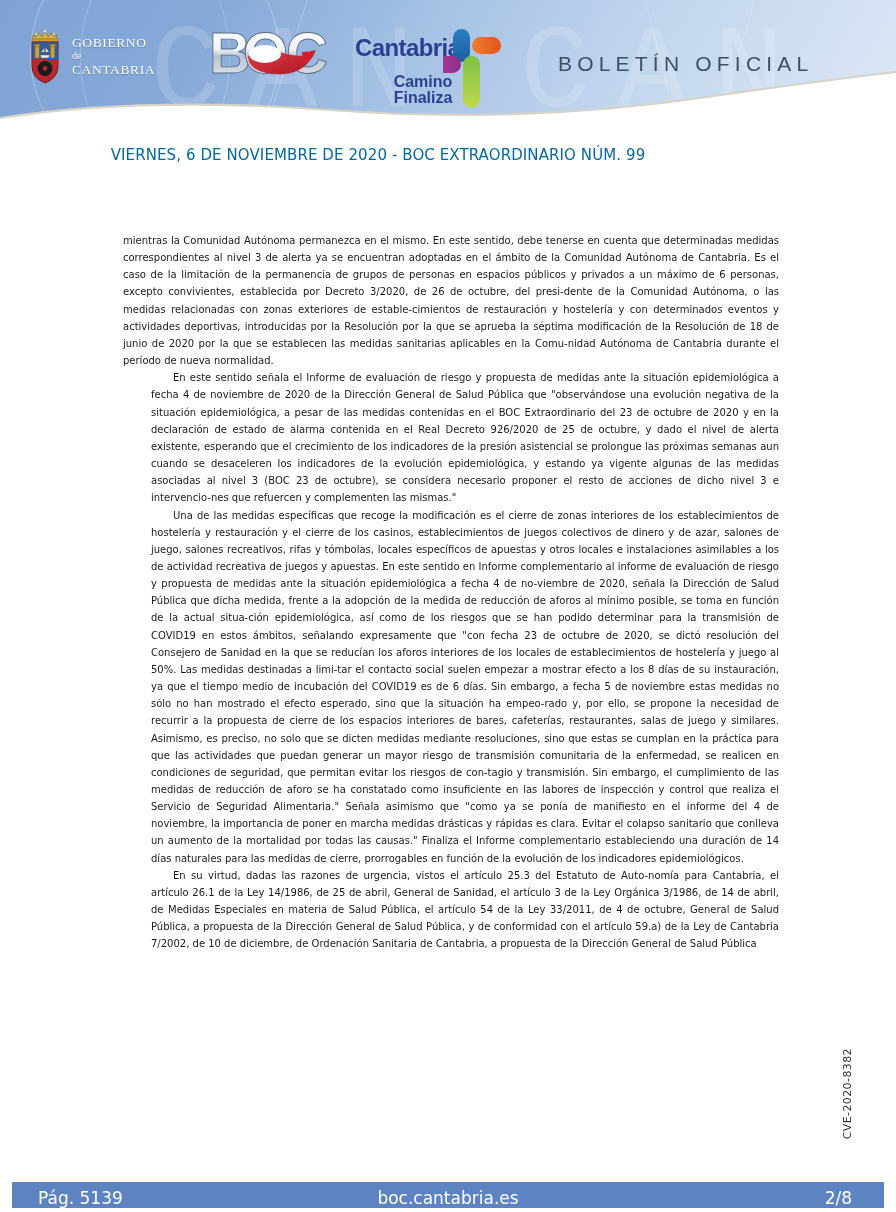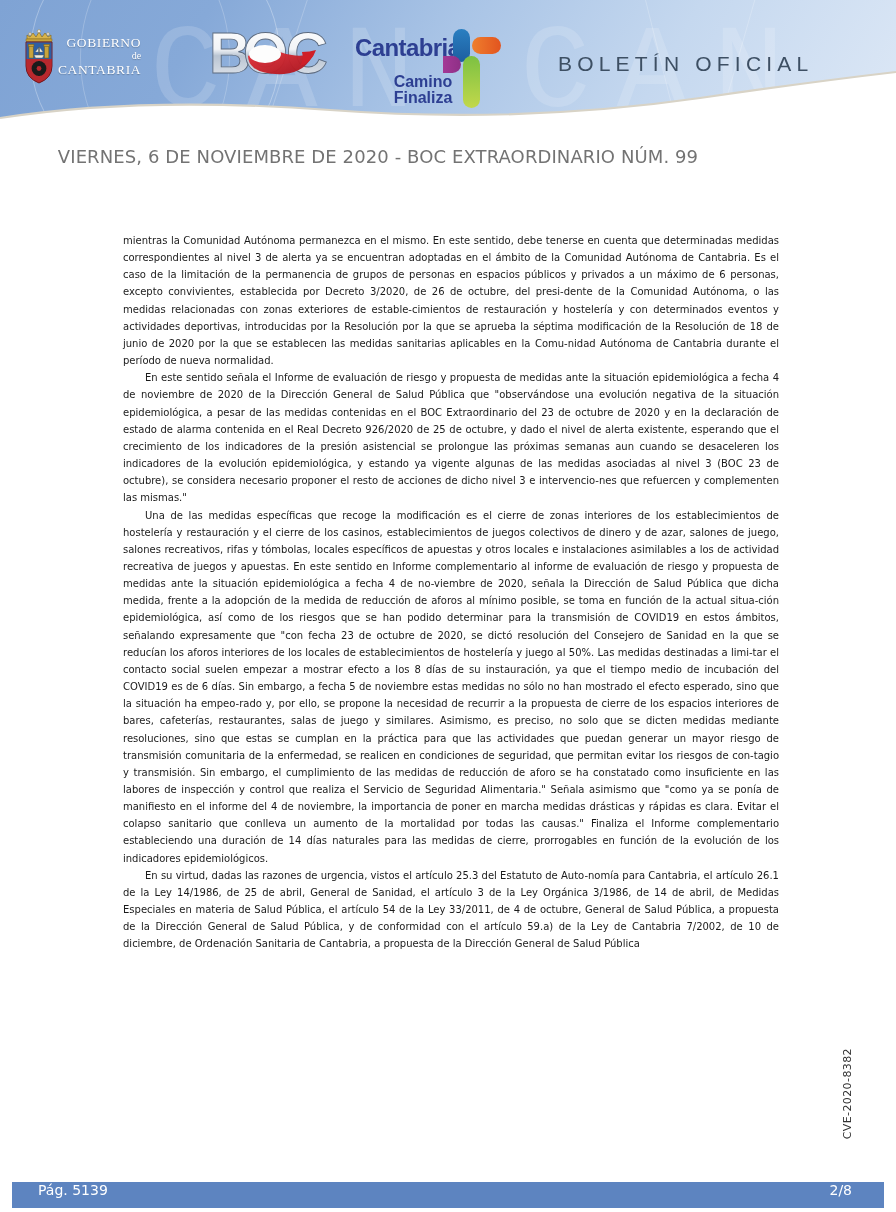--- a/index.html
+++ b/index.html
@@ -62,24 +62,24 @@
   .header-wave {
     position: absolute;
     left: 0; bottom: -2px;
     width: 896px;
     height: 70px;
   }
 
   
   .logo-gobierno {
     position: absolute;
-    left: 20px; top: 28px;
+    left: 26px; top: 28px;
     display: flex;
     align-items: center;
-    text-align: right;
+    gap: 8px;
   }
   .shield-wrap { width: 38px; height: 56px; position: relative; }
   .gob-text {
     font-family: "Liberation Serif", serif;
     color: #ffffff;
     line-height: 1.12;
     text-shadow: 0 1px 1px rgba(0,0,0,0.25);
   }
   .gob-l1 { font-size: 13.5px; letter-spacing: 0.6px; }
   .gob-l2 { font-size: 10px; }
@@ -131,41 +131,41 @@
   }
   .logo-title .l2 { padding-left: 44px; }
 
   
   .dateline {
     position: absolute;
     left: 0; top: 146px;
     width: 756px;
     text-align: center;
     font-family: "DejaVu Sans", sans-serif;
-    font-size: 18px;
-    color: #737373;
+    font-size: 15px;
+    color: #0369a1;
     letter-spacing: 0.1px;
   }
 
   
   .doc-body {
     position: absolute;
     left: 123px; top: 232px;
     width: 656px;
   }
   .doc-body p {
     margin: 0;
     text-align: justify;
     font-family: "DejaVu Sans", sans-serif;
     font-size: 10px;
     line-height: 17.15px;
     color: #1a1a1a;
     hyphens: manual;
   }
-  .doc-body p.indent { text-indent: 22px; }
+  .doc-body p.indent { text-indent: 22px; margin-left: 28px; }
 
   
   .cve {
     position: absolute;
     right: 42px;
     top: 1048px;
     font-family: "DejaVu Sans", sans-serif;
     font-size: 11px;
     color: #333333;
     letter-spacing: 0.4px;
@@ -177,24 +177,24 @@
 
   
   .footer {
     position: absolute;
     left: 12px;
     top: 1182px;
     width: 872px;
     height: 26px;
     background: #5d84c0;
     display: flex;
-    align-items: flex-start;
+    align-items: flex-end;
     color: #ffffff;
     font-family: "DejaVu Sans", sans-serif;
-    font-size: 14px;
+    font-size: 17px;
   }
   .footer-left { position: absolute; left: 26px; }
   .footer-center { width: 100%; text-align: center; }
   .footer-right { position: absolute; right: 32px; }
 </style>
 </head>
 <body>
 
 <div class="header">
 
@@ -319,14 +319,15 @@
   <p>mientras la Comunidad Autónoma permanezca en el mismo. En este sentido, debe tenerse en cuenta que determinadas medidas correspondientes al nivel 3 de alerta ya se encuentran adoptadas en el ámbito de la Comunidad Autónoma de Cantabria. Es el caso de la limitación de la permanencia de grupos de personas en espacios públicos y privados a un máximo de 6 personas, excepto convivientes, establecida por Decreto 3/2020, de 26 de octubre, del presi-dente de la Comunidad Autónoma, o las medidas relacionadas con zonas exteriores de estable-cimientos de restauración y hostelería y con determinados eventos y actividades deportivas, introducidas por la Resolución por la que se aprueba la séptima modificación de la Resolución de 18 de junio de 2020 por la que se establecen las medidas sanitarias aplicables en la Comu-nidad Autónoma de Cantabria durante el período de nueva normalidad.</p>
   <p class="indent">En este sentido señala el Informe de evaluación de riesgo y propuesta de medidas ante la situación epidemiológica a fecha 4 de noviembre de 2020 de la Dirección General de Salud Pública que "observándose una evolución negativa de la situación epidemiológica, a pesar de las medidas contenidas en el BOC Extraordinario del 23 de octubre de 2020 y en la declaración de estado de alarma contenida en el Real Decreto 926/2020 de 25 de octubre, y dado el nivel de alerta existente, esperando que el crecimiento de los indicadores de la presión asistencial se prolongue las próximas semanas aun cuando se desaceleren los indicadores de la evolución epidemiológica, y estando ya vigente algunas de las medidas asociadas al nivel 3 (BOC 23 de octubre), se considera necesario proponer el resto de acciones de dicho nivel 3 e intervencio-nes que refuercen y complementen las mismas."</p>
   <p class="indent">Una de las medidas específicas que recoge la modificación es el cierre de zonas interiores de los establecimientos de hostelería y restauración y el cierre de los casinos, establecimientos de juegos colectivos de dinero y de azar, salones de juego, salones recreativos, rifas y tómbolas, locales específicos de apuestas y otros locales e instalaciones asimilables a los de actividad recreativa de juegos y apuestas. En este sentido en Informe complementario al informe de evaluación de riesgo y propuesta de medidas ante la situación epidemiológica a fecha 4 de no-viembre de 2020, señala la Dirección de Salud Pública que dicha medida, frente a la adopción de la medida de reducción de aforos al mínimo posible, se toma en función de la actual situa-ción epidemiológica, así como de los riesgos que se han podido determinar para la transmisión de COVID19 en estos ámbitos, señalando expresamente que "con fecha 23 de octubre de 2020, se dictó resolución del Consejero de Sanidad en la que se reducían los aforos interiores de los locales de establecimientos de hostelería y juego al 50%. Las medidas destinadas a limi-tar el contacto social suelen empezar a mostrar efecto a los 8 días de su instauración, ya que el tiempo medio de incubación del COVID19 es de 6 días. Sin embargo, a fecha 5 de noviembre estas medidas no sólo no han mostrado el efecto esperado, sino que la situación ha empeo-rado y, por ello, se propone la necesidad de recurrir a la propuesta de cierre de los espacios interiores de bares, cafeterías, restaurantes, salas de juego y similares. Asimismo, es preciso, no solo que se dicten medidas mediante resoluciones, sino que estas se cumplan en la práctica para que las actividades que puedan generar un mayor riesgo de transmisión comunitaria de la enfermedad, se realicen en condiciones de seguridad, que permitan evitar los riesgos de con-tagio y transmisión. Sin embargo, el cumplimiento de las medidas de reducción de aforo se ha constatado como insuficiente en las labores de inspección y control que realiza el Servicio de Seguridad Alimentaria." Señala asimismo que "como ya se ponía de manifiesto en el informe del 4 de noviembre, la importancia de poner en marcha medidas drásticas y rápidas es clara. Evitar el colapso sanitario que conlleva un aumento de la mortalidad por todas las causas." Finaliza el Informe complementario estableciendo una duración de 14 días naturales para las medidas de cierre, prorrogables en función de la evolución de los indicadores epidemiológicos.</p>
   <p class="indent">En su virtud, dadas las razones de urgencia, vistos el artículo 25.3 del Estatuto de Auto-nomía para Cantabria, el artículo 26.1 de la Ley 14/1986, de 25 de abril, General de Sanidad, el artículo 3 de la Ley Orgánica 3/1986, de 14 de abril, de Medidas Especiales en materia de Salud Pública, el artículo 54 de la Ley 33/2011, de 4 de octubre, General de Salud Pública, a propuesta de la Dirección General de Salud Pública, y de conformidad con el artículo 59.a) de la Ley de Cantabria 7/2002, de 10 de diciembre, de Ordenación Sanitaria de Cantabria, a propuesta de la Dirección General de Salud Pública</p>
 </div>
 
 <div class="cve">CVE-2020-8382</div>
 
 <div class="footer">
   <span class="footer-left">Pág. 5139</span>
+  <span class="footer-center">boc.cantabria.es</span>
   <span class="footer-right">2/8</span>
 </div>
 
 </body></html>

